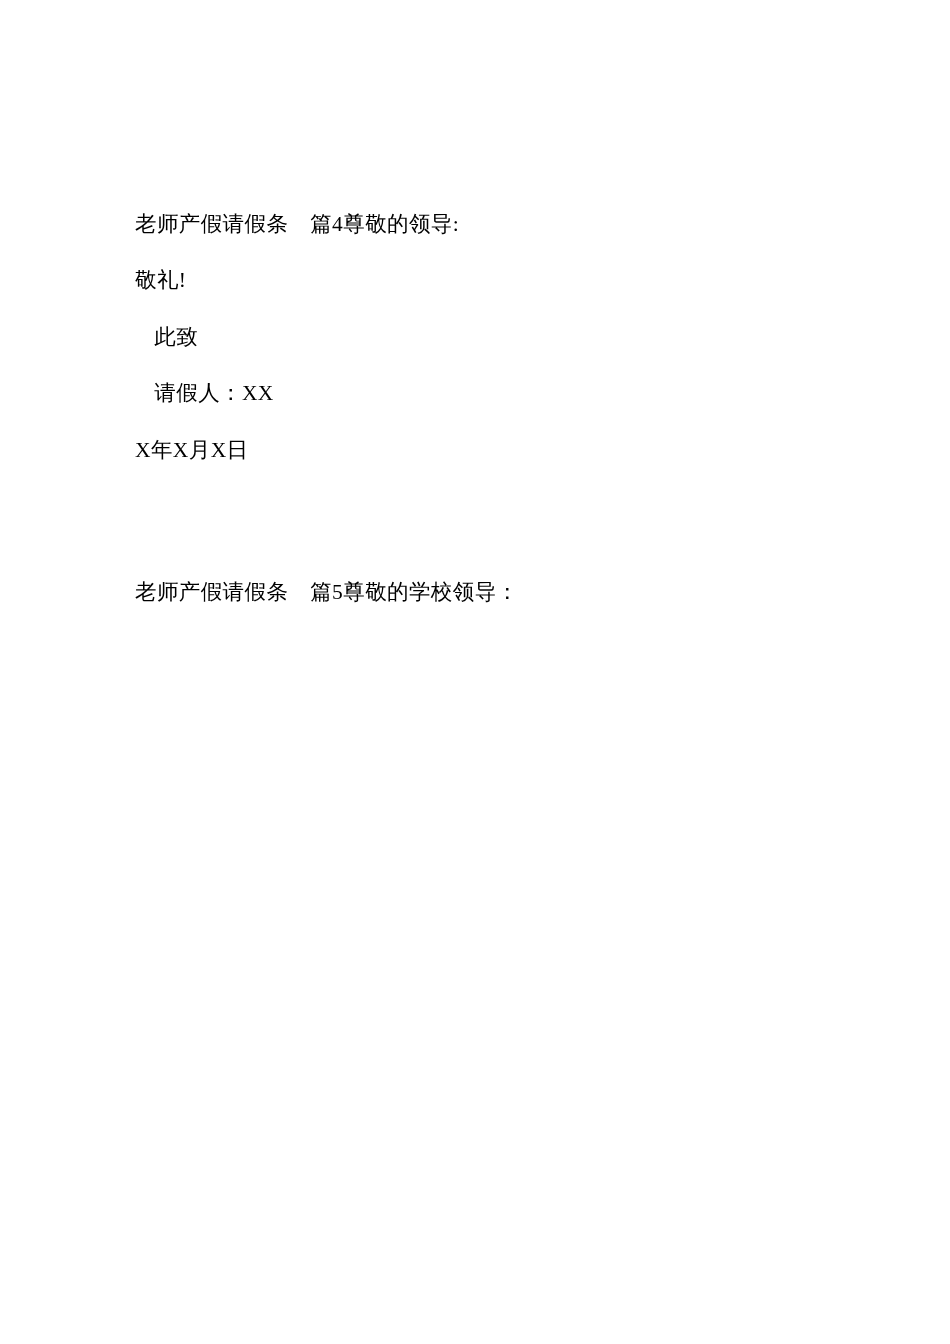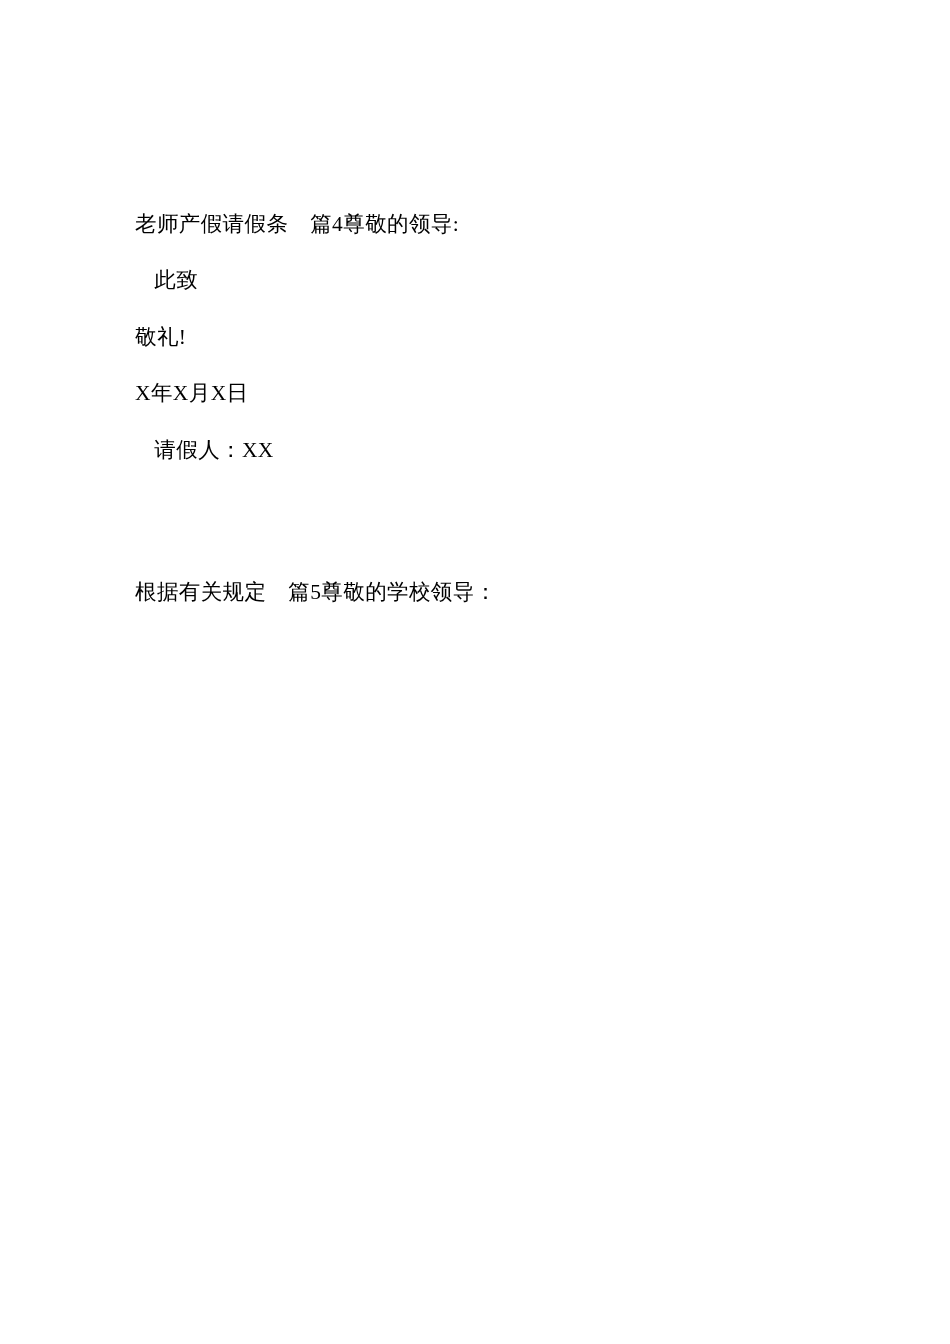--- a/index.html
+++ b/index.html
@@ -44,26 +44,26 @@
   }
 </style>
 </head>
 <body>
 
 <div class="page">
 
   <p class="para tight">老师产假请假条　篇4尊敬的领导:</p>
 
 
+  <p class="para">敬礼!</p>
+
   <p class="para indent-small">此致</p>
 
-  <p class="para">敬礼!</p>
+  <p class="para indent-small">请假人：XX</p>
 
   <p class="para">X年X月X日</p>
 
-  <p class="para indent-small">请假人：XX</p>
-
   <div class="spacer-block"></div>
 
-  <p class="para tight">根据有关规定　篇5尊敬的学校领导：</p>
+  <p class="para tight">老师产假请假条　篇5尊敬的学校领导：</p>
 
 
 </div>
 
 </body></html>

